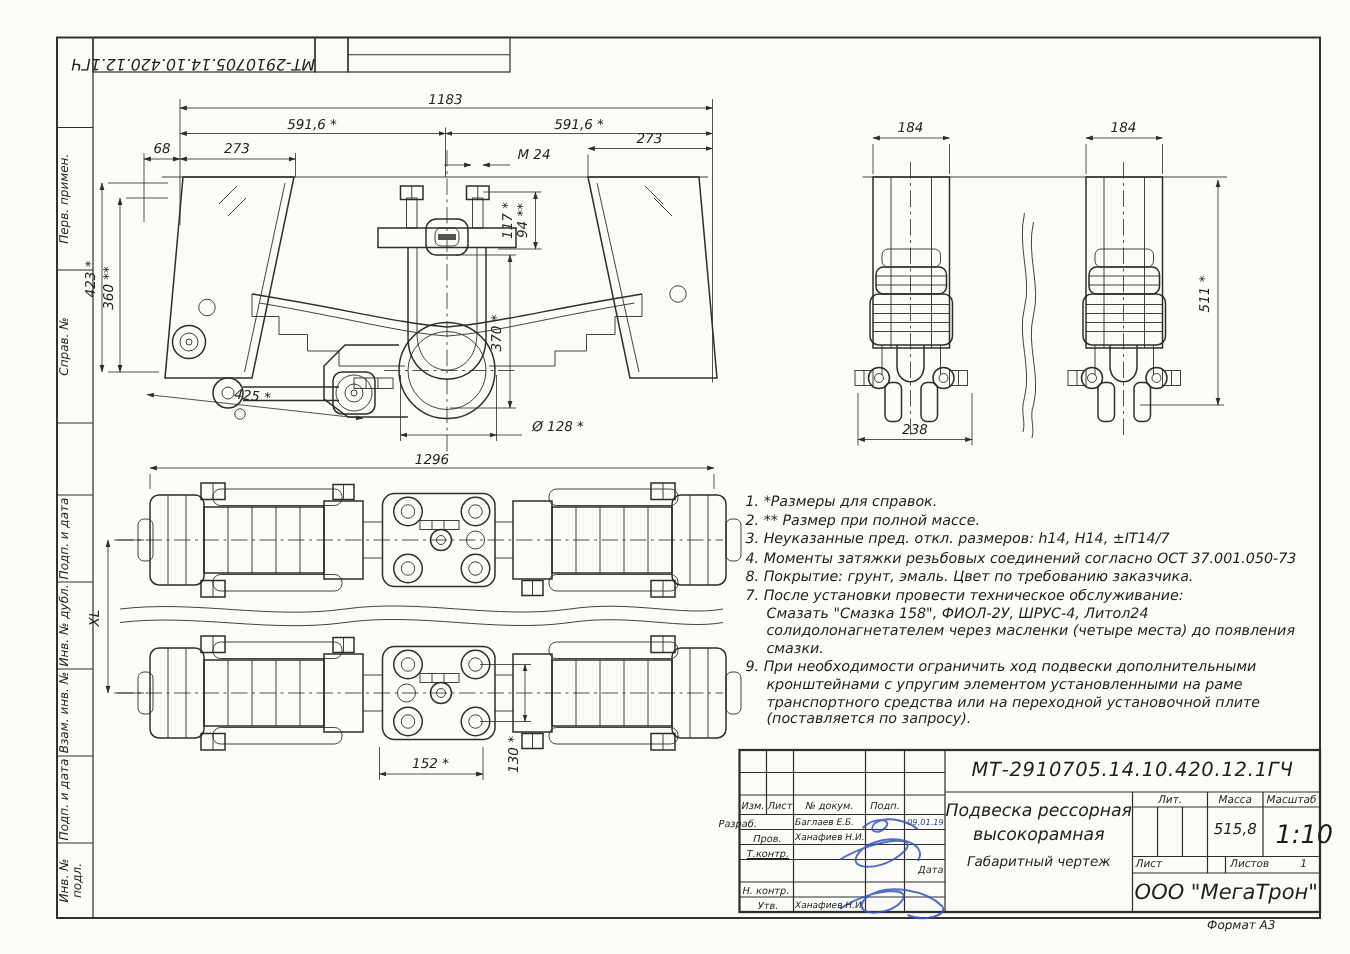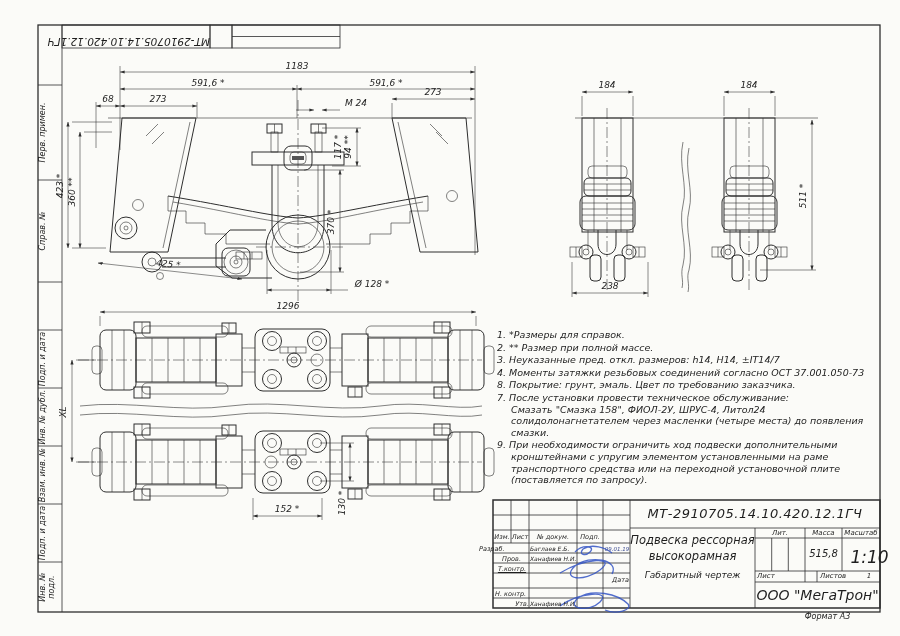--- a/index.html
+++ b/index.html
@@ -376,18 +376,18 @@
   <div class="tbt" style="left:577px;top:533px;width:26px;font-size:6.5px;">Подп.</div>
   <div class="tbt" style="left:603px;top:533px;width:35px;font-size:6.5px;margin-top:43px;">Дата</div>
 
   <div class="tbt" style="left:479px;top:545px;width:34px;font-size:6.5px;text-align:left;">Разраб.</div>
   <div class="tbt" style="left:530px;top:545px;width:47px;font-size:6px;text-align:left;">Баглаев Е.Б.</div>
   <div class="tbt" style="left:604px;top:546px;width:26px;font-size:5.5px;color:#37478f;">09.01.19</div>
   <div class="tbt" style="left:495px;top:555px;width:26px;font-size:6.5px;text-align:right;">Пров.</div>
   <div class="tbt" style="left:530px;top:555px;width:47px;font-size:6px;text-align:left;">Ханафиев Н.И.</div>
   <div class="tbt" style="left:495px;top:565px;width:34px;font-size:6.5px;text-align:center;text-decoration:underline;">Т.контр.</div>
   <div class="tbt" style="left:495px;top:590px;width:34px;font-size:6.5px;text-align:left;">Н. контр.</div>
-  <div class="tbt" style="left:495px;top:600px;width:34px;font-size:6.5px;text-align:right;">Утв.</div>
+  <div class="tbt" style="left:495px;top:600px;width:34px;font-size:6.5px;text-align:center;">Утв.</div>
   <div class="tbt" style="left:530px;top:600px;width:47px;font-size:6px;text-align:left;">Ханафиев Н.И.</div>
 
   <div class="tbt" style="left:775px;top:612px;width:105px;font-size:8px;">Формат А3</div>
 
 </div>
 
 </body></html>

